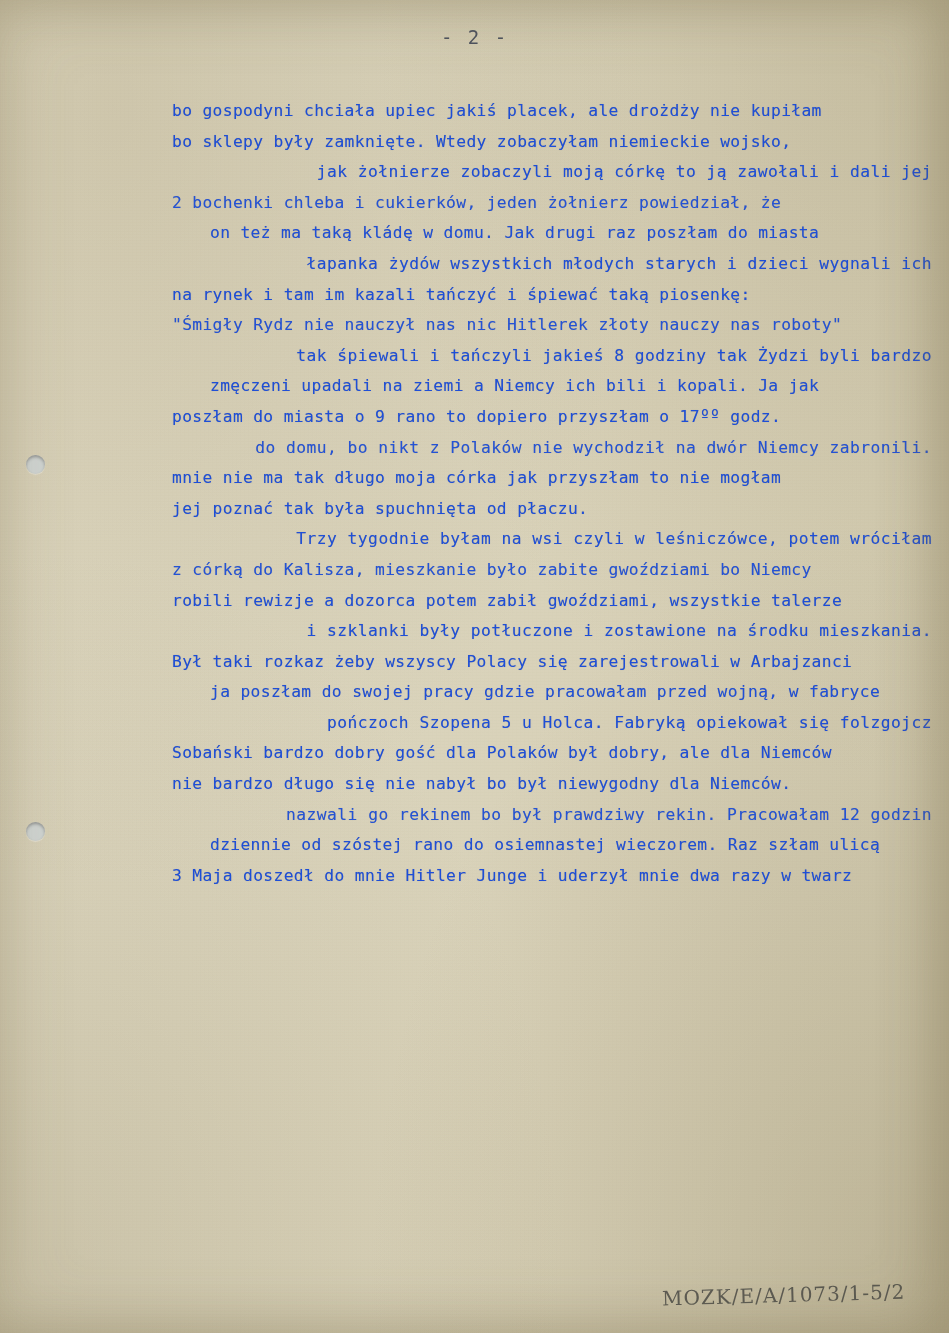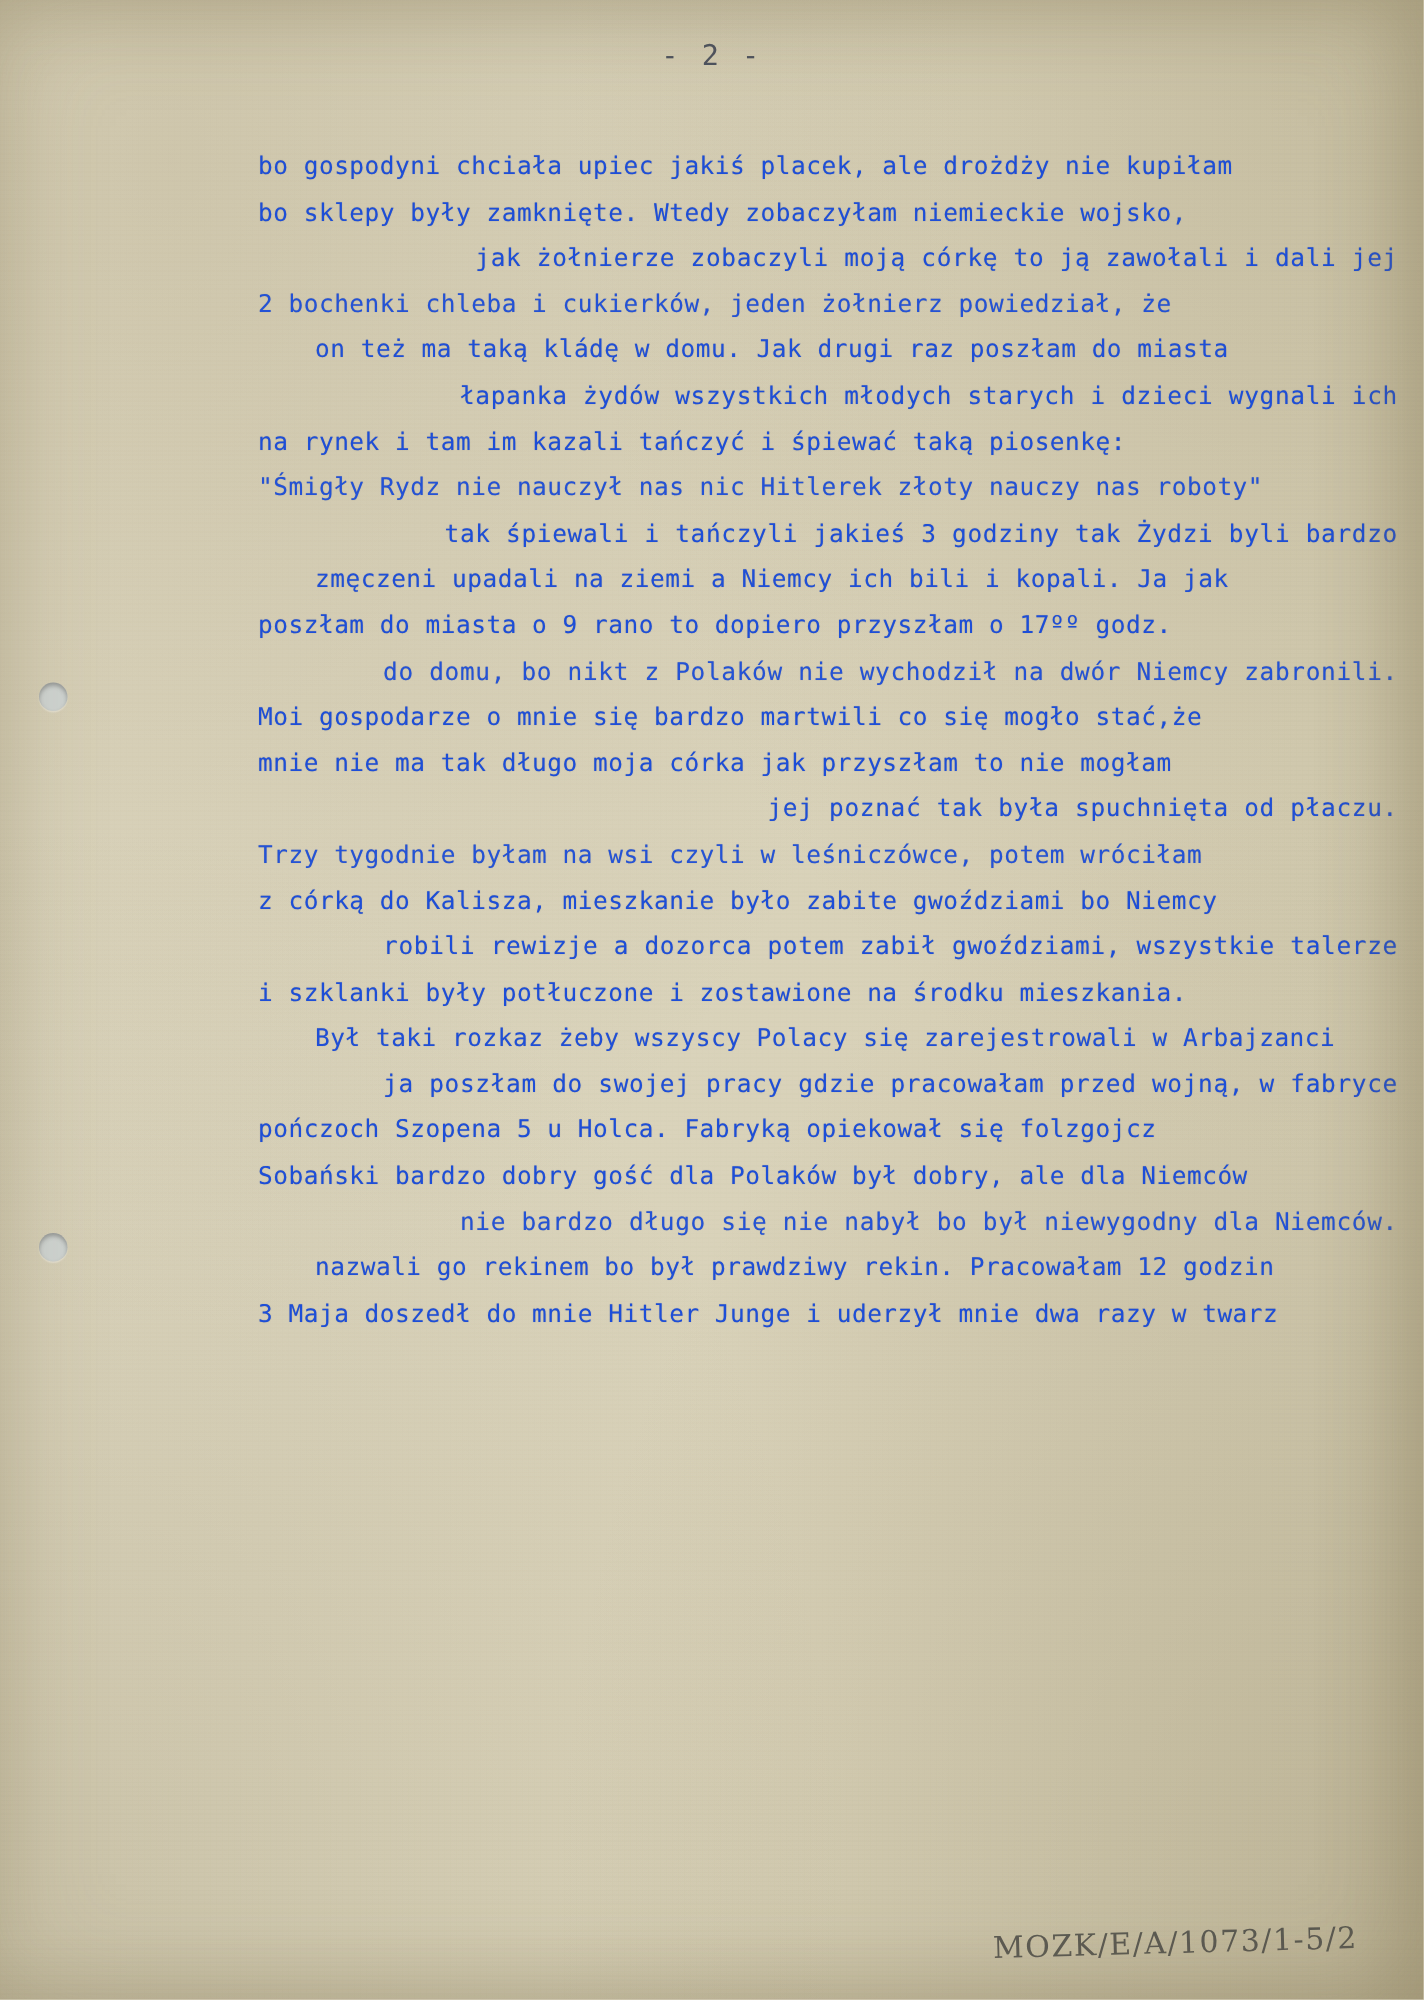--- a/index.html
+++ b/index.html
@@ -110,35 +110,35 @@
 
 <div class="body-text">
   <div class="line">bo gospodyni chciała upiec jakiś placek, ale drożdży nie kupiłam</div>
   <div class="line">bo sklepy były zamknięte. Wtedy zobaczyłam niemieckie wojsko,</div>
   <div class="line">jak żołnierze zobaczyli moją córkę to ją zawołali i dali jej</div>
   <div class="line">2 bochenki chleba i cukierków, jeden żołnierz powiedział, że</div>
   <div class="line">on też ma taką kládę w domu. Jak drugi raz poszłam do miasta</div>
   <div class="line">łapanka żydów wszystkich młodych starych i dzieci wygnali ich</div>
   <div class="line">na rynek i tam im kazali tańczyć i śpiewać taką piosenkę:</div>
   <div class="line">"Śmigły Rydz nie nauczył nas nic Hitlerek złoty nauczy nas roboty"</div>
-  <div class="line">tak śpiewali i tańczyli jakieś 3 godziny tak Żydzi byli bardzo</div>
+  <div class="line">tak śpiewali i tańczyli jakieś 8 godziny tak Żydzi byli bardzo</div>
   <div class="line">zmęczeni upadali na ziemi a Niemcy ich bili i kopali. Ja jak</div>
   <div class="line">poszłam do miasta o 9 rano to dopiero przyszłam o 17ºº godz.</div>
   <div class="line">do domu, bo nikt z Polaków nie wychodził na dwór Niemcy zabronili.</div>
-  <div class="line">Moi gospodarze o mnie się bardzo martwili co się mogło stać,że</div>
   <div class="line">mnie nie ma tak długo moja córka jak przyszłam to nie mogłam</div>
   <div class="line">jej poznać tak była spuchnięta od płaczu.</div>
   <div class="line">Trzy tygodnie byłam na wsi czyli w leśniczówce, potem wróciłam</div>
   <div class="line">z córką do Kalisza, mieszkanie było zabite gwoździami bo Niemcy</div>
   <div class="line">robili rewizje a dozorca potem zabił gwoździami, wszystkie talerze</div>
   <div class="line">i szklanki były potłuczone i zostawione na środku mieszkania.</div>
   <div class="line">Był taki rozkaz żeby wszyscy Polacy się zarejestrowali w Arbajzanci</div>
   <div class="line">ja poszłam do swojej pracy gdzie pracowałam przed wojną, w fabryce</div>
   <div class="line">pończoch Szopena 5 u Holca. Fabryką opiekował się folzgojcz</div>
   <div class="line">Sobański bardzo dobry gość dla Polaków był dobry, ale dla Niemców</div>
   <div class="line">nie bardzo długo się nie nabył bo był niewygodny dla Niemców.</div>
   <div class="line">nazwali go rekinem bo był prawdziwy rekin. Pracowałam 12 godzin</div>
+  <div class="line">dziennie od szóstej rano do osiemnastej wieczorem. Raz szłam ulicą</div>
   <div class="line">3 Maja doszedł do mnie Hitler Junge i uderzył mnie dwa razy w twarz</div>
 </div>
 
 <div class="archive-mark">MOZK/E/A/1073/1-5/2</div>
 
 <div class="edge-shade"></div>
 
 </body></html>

